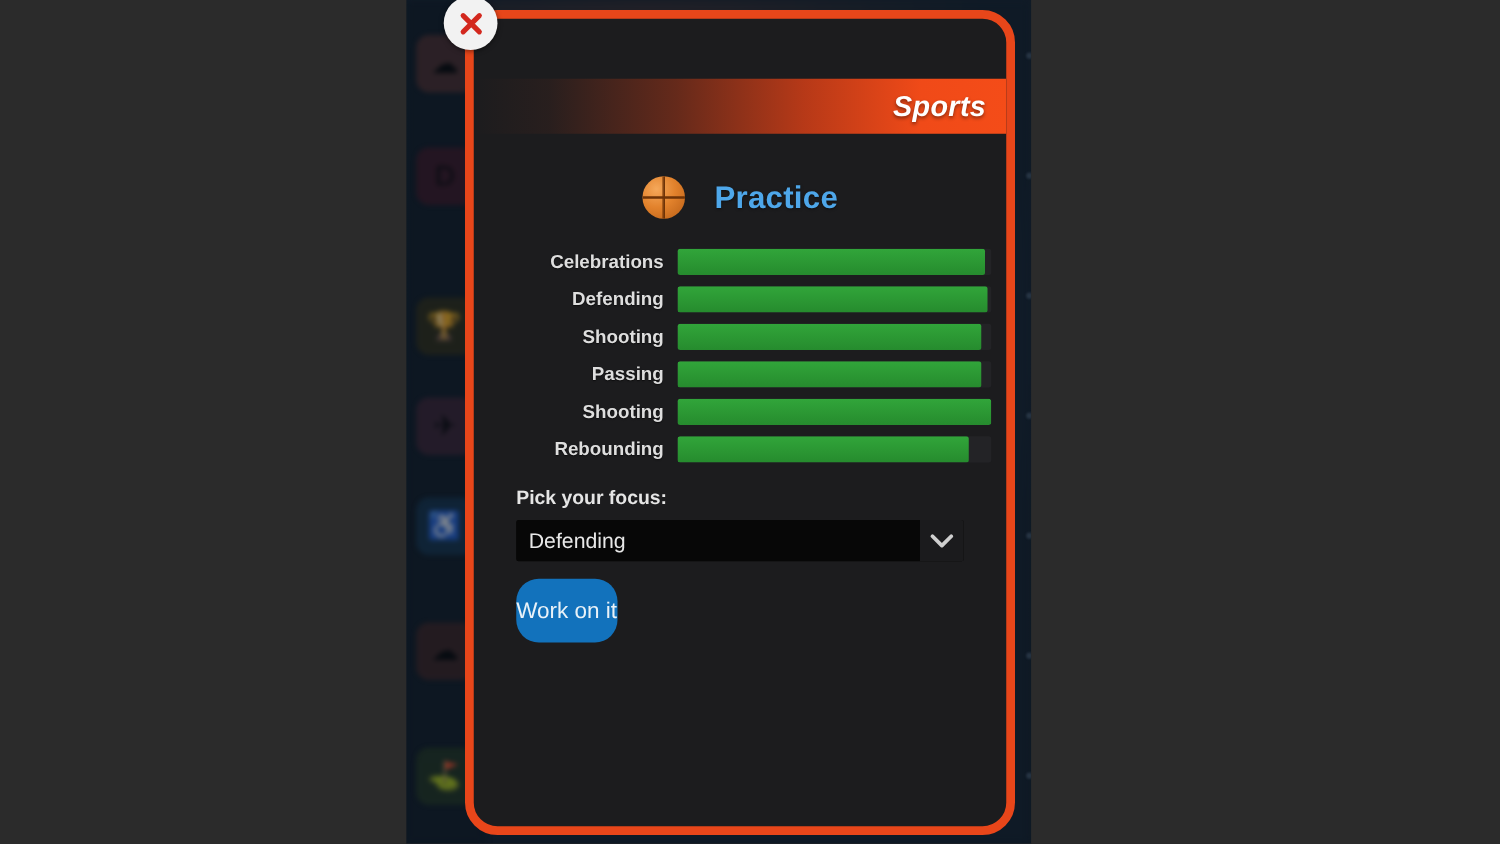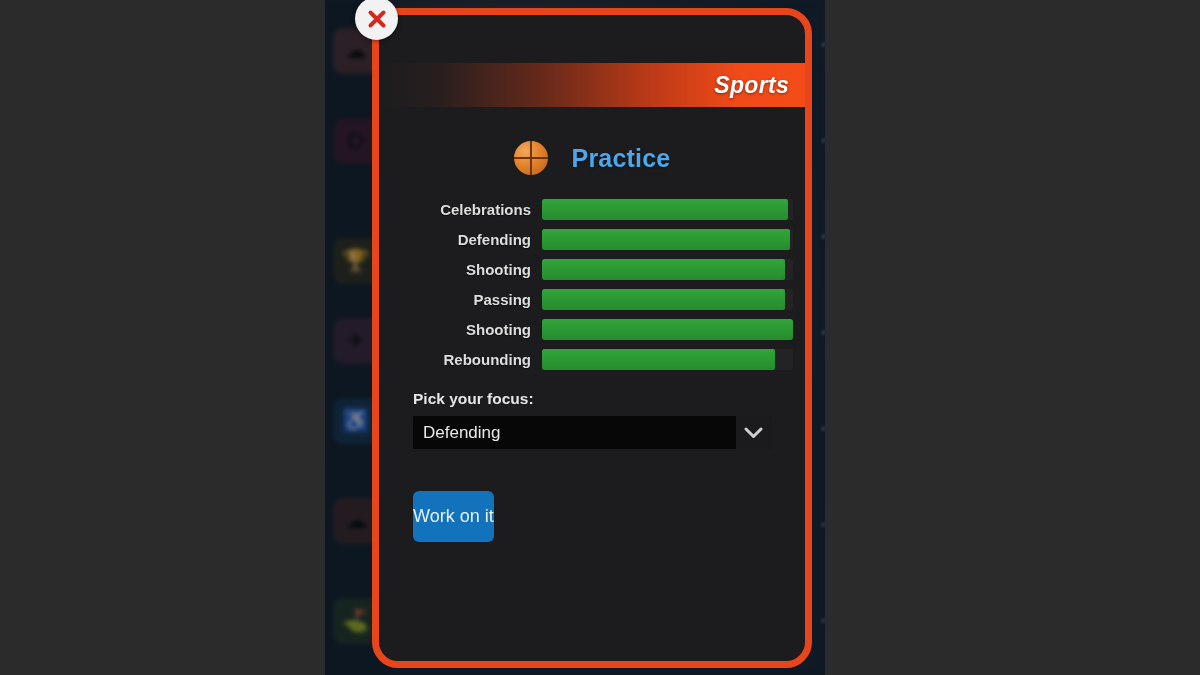--- a/index.html
+++ b/index.html
@@ -242,25 +242,25 @@
     width: 35px;
     display: flex;
     align-items: center;
     justify-content: center;
     background: #1b1b1d;
   }
   #select-arrow svg { display: block; }
 
   
   #action-button {
-    margin: 42px 34px 0 34px;
+    margin: 14px 34px 0 34px;
     height: 51px;
     background: #1272bc;
     border: none;
-    border-radius: 6px;
+    border-radius: 18px;
     color: #e9f2f8;
     font-size: 18px;
     font-family: "Liberation Sans", sans-serif;
     cursor: pointer;
     display: flex;
     align-items: center;
     justify-content: center;
   }
 
   

